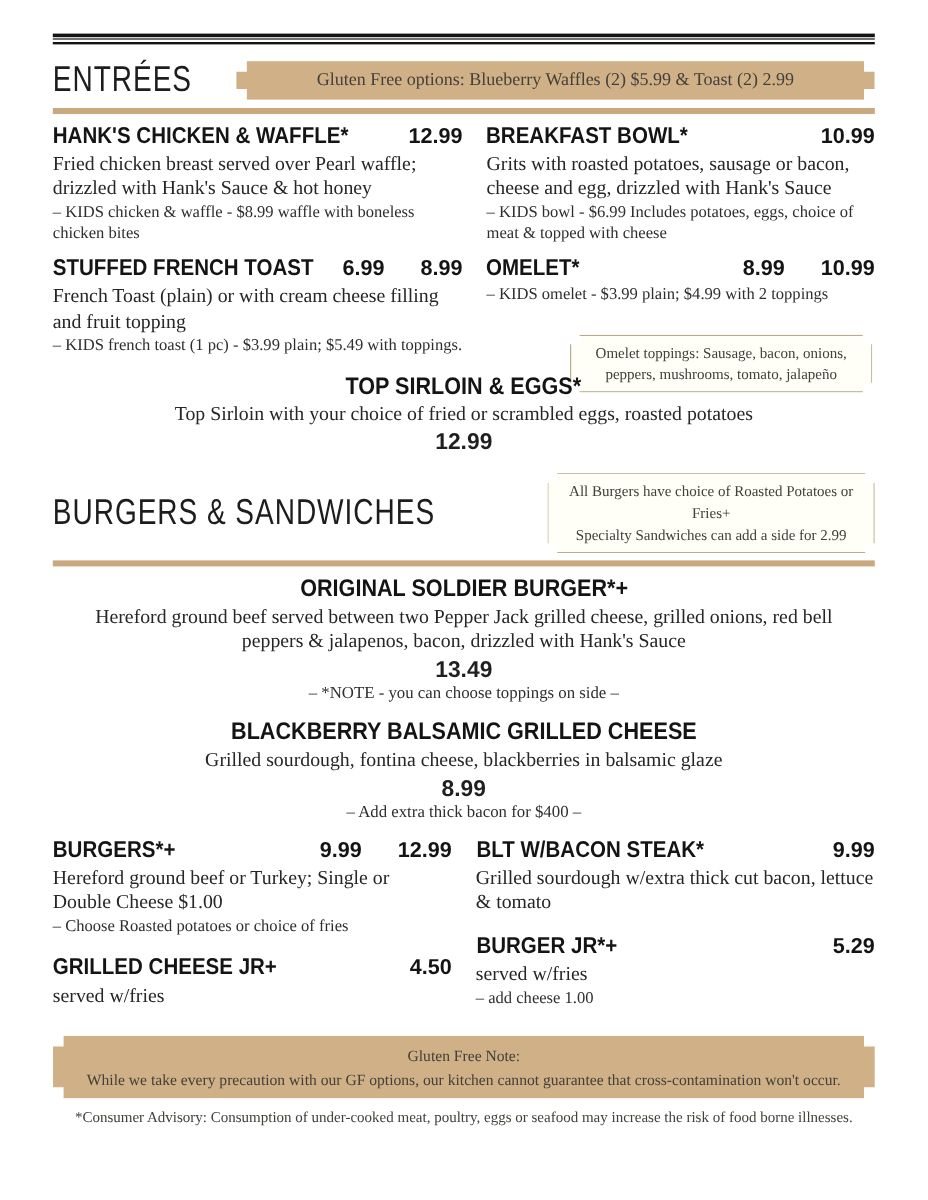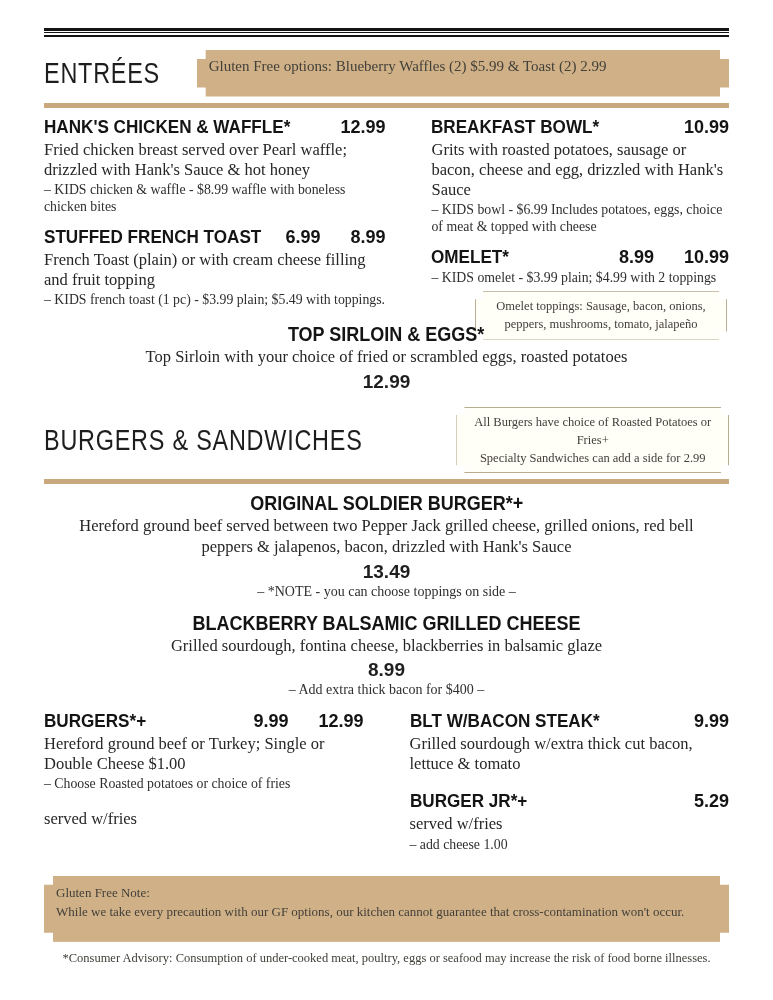--- a/index.html
+++ b/index.html
@@ -40,40 +40,40 @@
     letter-spacing: 1px; white-space: nowrap;
   }
   .section-title .cond { display: inline-block; transform: scaleX(0.78); transform-origin: left center; }
   .tan-rule { height: 5px; background: #c8a87c; margin-top: 6px; }
 
   
   .hand { font-family: cursive; color: #43403a; }
 
   .tan-banner {
     background: #d0b187;
-    padding: 7px 12px 20px 12px;
-    font-size: 14.5px; line-height: 1.3;
+    padding: 7px 12px 6px 12px;
+    font-size: 14.5px; text-align: center; line-height: 1.3;
     clip-path: polygon(0 9px, 9px 9px, 9px 0, calc(100% - 9px) 0, calc(100% - 9px) 9px, 100% 9px,
       100% calc(100% - 9px), calc(100% - 9px) calc(100% - 9px), calc(100% - 9px) 100%,
       9px 100%, 9px calc(100% - 9px), 0 calc(100% - 9px));
   }
   .gf-options-banner { flex: 1; font-size: 15px; white-space: nowrap; }
 
   .callout {
     background: #fffef7;
     border: 1.5px solid #b8ad92;
     padding: 5px 9px; text-align: center;
     font-size: 12.5px; line-height: 1.45;
     clip-path: polygon(0 8px, 8px 8px, 8px 0, calc(100% - 8px) 0, calc(100% - 8px) 8px, 100% 8px,
       100% calc(100% - 8px), calc(100% - 8px) calc(100% - 8px), calc(100% - 8px) 100%,
       8px 100%, 8px calc(100% - 8px), 0 calc(100% - 8px));
   }
 
   
-  .cols { display: grid; grid-template-columns: 1fr 1fr; column-gap: 46px; margin-top: 8px; }
+  .cols { display: grid; grid-template-columns: 1fr 1fr; column-gap: 20px; margin-top: 8px; }
   .item { margin-bottom: 11px; }
   .item-head { display: flex; align-items: baseline; justify-content: space-between; }
   .item-name {
     font-family: "Liberation Sans", sans-serif; font-weight: 800; font-size: 19px;
     color: #141414; display: inline-block; transform: scaleX(0.9); transform-origin: left center;
     white-space: nowrap;
   }
   .item-prices { display: flex; gap: 30px; font-family: "Liberation Sans", sans-serif; font-weight: 700; font-size: 18px; color: #141414; }
   .item-desc { font-size: 16.5px; line-height: 1.22; color: #262626; margin-top: 2px; }
   .item-note { font-size: 13.8px; line-height: 1.24; color: #2e2e2e; margin-top: 1px; }
@@ -212,20 +212,26 @@
           <span class="item-prices">
             <span>9.99</span>
             <span>12.99</span>
           </span>
         </div>
         <div class="item-desc">Hereford ground beef or Turkey; Single or Double Cheese $1.00</div>
         <div class="item-note">– Choose Roasted potatoes or choice of fries</div>
       </div>
 
       <div class="item" style="margin-top:16px;">
+        <div class="item-head">
+          <span class="item-name">GRILLED CHEESE JR+</span>
+          <span class="item-prices">
+            <span>4.50</span>
+          </span>
+        </div>
         <div class="item-desc">served w/fries</div>
 
       </div>
 
     </div>
     <div class="col">
 
       <div class="item">
         <div class="item-head">
           <span class="item-name">BLT W/BACON STEAK*</span>

